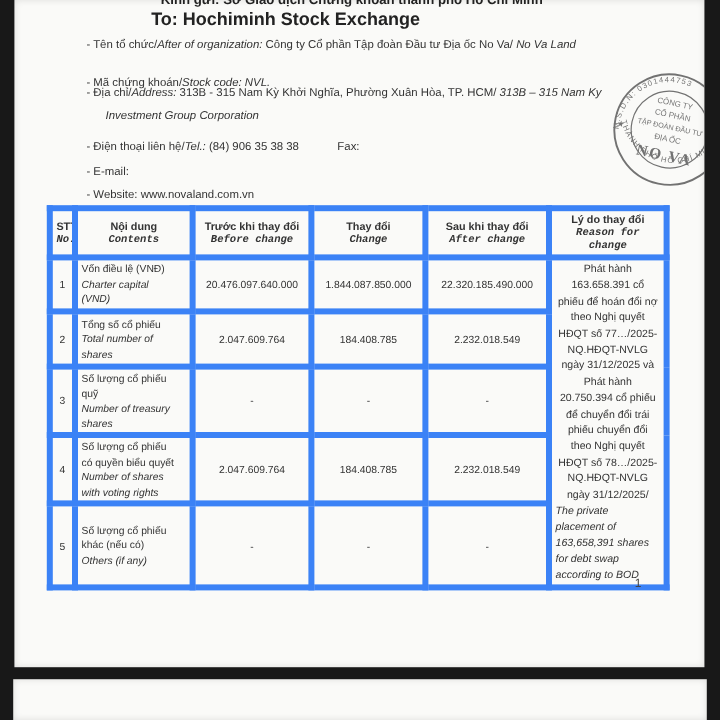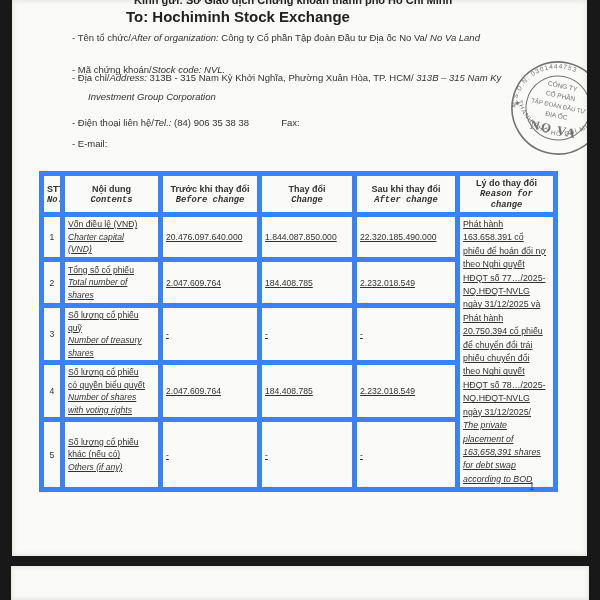--- a/index.html
+++ b/index.html
@@ -29,26 +29,26 @@
   table.doc td,table.doc th{
     border:5px solid #3b82f6;padding:1px 3px;vertical-align:middle;
     font-size:8.6px;color:#333;overflow:hidden;
   }
   col.c-no{width:21px;}col.c-contents{width:98px;}col.c-before{width:99px;}
   col.c-change{width:95px;}col.c-after{width:103px;}col.c-reason{width:98px;}
   th .vi{font-weight:bold;font-size:9px;line-height:12px;}
   th .en{font-weight:bold;font-style:italic;font-size:8.8px;line-height:11px;font-family:Liberation Mono, monospace;}
   td.no{text-align:center;font-size:9px;}
   td.contents{padding-left:4px;}
-  td.num{text-align:left;padding-right:8px;font-size:8.6px;text-decoration:underline;}
-  .pre{white-space:pre-line;text-decoration:underline;}
+  td.num{text-align:center;padding-right:8px;font-size:8.6px;}
+  .pre{white-space:pre-line;}
   td.contents .vi{line-height:12.5px;}
   td.contents .en{font-style:italic;line-height:12.5px;}
   td.reason{vertical-align:top;padding:2px 2px 2px 4px;}
-  td.reason .vi{line-height:13.4px;font-size:8.8px;}
+  td.reason .vi{line-height:13.4px;font-size:8.8px;text-align:center;}
   td.reason .en{font-style:italic;line-height:13.4px;font-size:8.8px;}
   .pagenum{left:517px;top:481px;font-size:10px;color:#444;}
   
   #seal{position:absolute;left:476px;top:38px;width:140px;height:140px;
         transform:rotate(12deg);opacity:.78;}
   #seal text{fill:#4c4c4c;}
   #seal circle{stroke:#4c4c4c;fill:none;}
 </style>
 </head>
 <body>
@@ -61,20 +61,21 @@
   <div class="line" style="left:60px;top:32px;"><span>- Tên tổ chức/</span><span class="i">After of organization:</span><span> Công ty Cổ phần Tập đoàn Đầu tư Địa ốc No Va/</span><span class="i"> No Va Land</span></div>
   <div class="line i" style="left:76px;top:47px;margin-top:44px;">Investment Group Corporation</div>
 
   <div class="line" style="left:60px;top:64px;"><span>- Mã chứng khoán/</span><span class="i">Stock code: NVL.</span></div>
 
   <div class="line" style="left:60px;top:72px;"><span>- Địa chỉ/</span><span class="i">Address:</span><span> 313B - 315 Nam Kỳ Khởi Nghĩa, Phường Xuân Hòa, TP. HCM/ </span><span class="i">313B – 315 Nam Ky</span></div>
 
   <div class="line" style="left:60px;top:117px;"><span>- Điện thoại liên hệ/</span><span class="i">Tel.:</span><span> (84) 906 35 38 38</span><span class="fax">Fax:</span></div>
 
   <div class="line" style="left:60px;top:138px;">- E-mail:</div>
+  <div class="line" style="left:60px;top:157px;">- Website: www.novaland.com.vn</div>
 
   <table class="doc">
     <colgroup>
       <col class="c-no">
         <col class="c-contents">
         <col class="c-before">
       <col class="c-change">
         <col class="c-after">
         <col class="c-reason">
     </colgroup>

